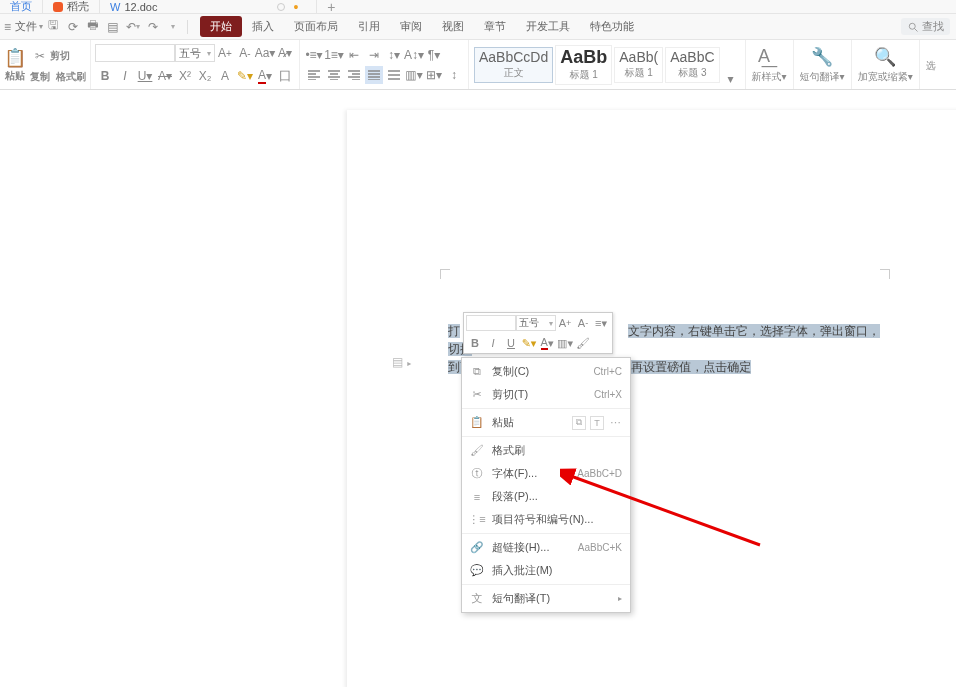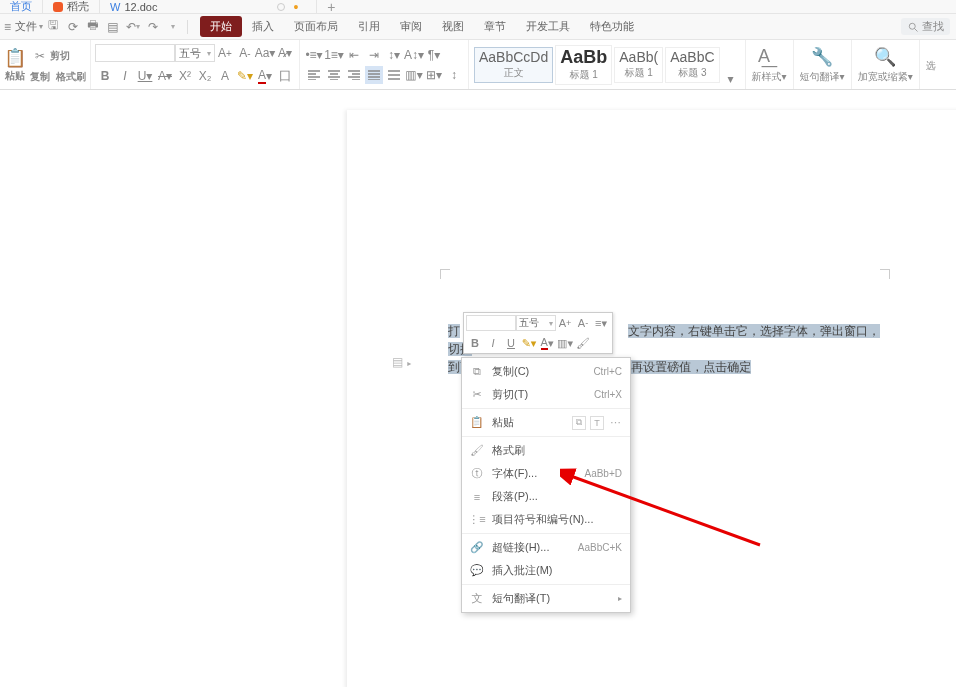--- a/index.html
+++ b/index.html
@@ -348,21 +348,21 @@
       </span>
     </div>
     <div class="menu-sep"></div>
     <div class="menu-item">
       <span class="mi-icon">🖌</span>
       <span>格式刷</span>
     </div>
     <div class="menu-item">
       <span class="mi-icon">ⓣ</span>
       <span>字体(F)...</span>
-      <span class="mi-shortcut">AaBb+D</span>
+      <span class="mi-shortcut">AaBbC+D</span>
     </div>
     <div class="menu-item">
       <span class="mi-icon">≡</span>
       <span>段落(P)...</span>
     </div>
     <div class="menu-item">
       <span class="mi-icon">⋮≡</span>
       <span>项目符号和编号(N)...</span>
     </div>
     <div class="menu-sep"></div>

